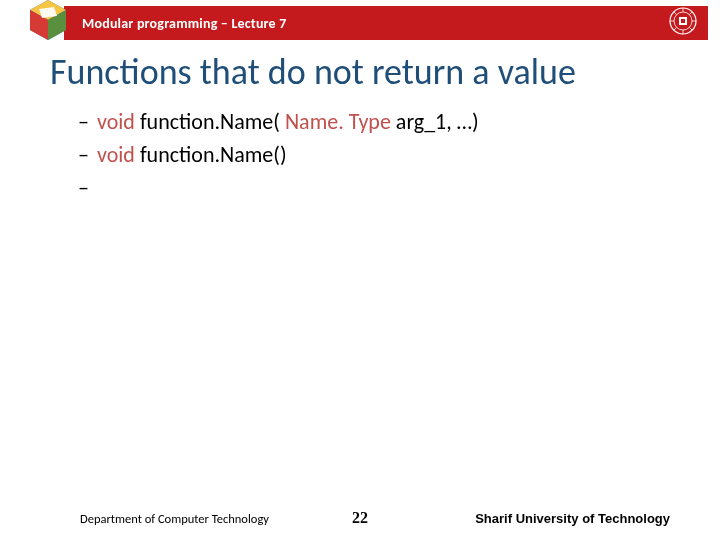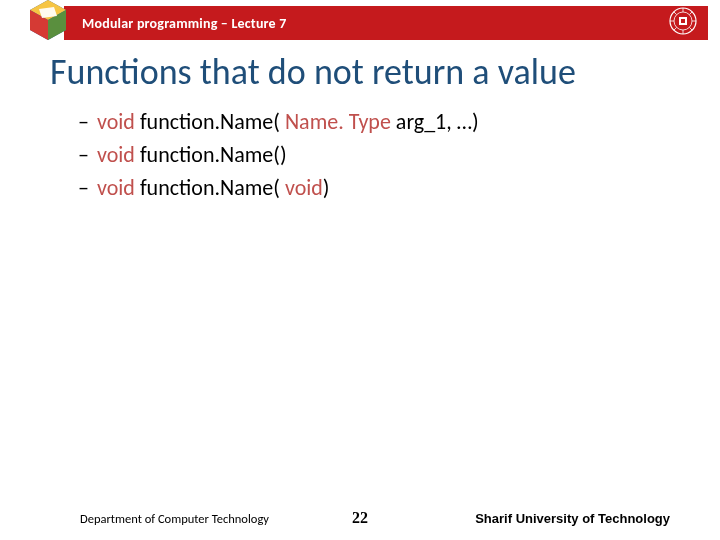--- a/index.html
+++ b/index.html
@@ -65,21 +65,20 @@
     <div class="b2">
       <span class="dash">–</span>
       <span><span class="kw">void</span><span> function.Name( </span><span class="kw">Name. Type</span><span> arg_1, …)</span></span>
     </div>
     <div class="b2">
       <span class="dash">–</span>
       <span><span class="kw">void</span><span> function.Name()</span><span class="kw"></span><span></span></span>
     </div>
     <div class="b2">
       <span class="dash">–</span>
-      <span><span class="kw">void</span><span> function.Name( </span><span class="kw">void</span><span>)</span></span>
     </div>
   </div>
 
   <div class="footer">
     <span class="dept">Department of Computer Technology</span>
     <span class="page">22</span>
     <span class="uni">Sharif University of Technology</span>
   </div>
 
 </div>

